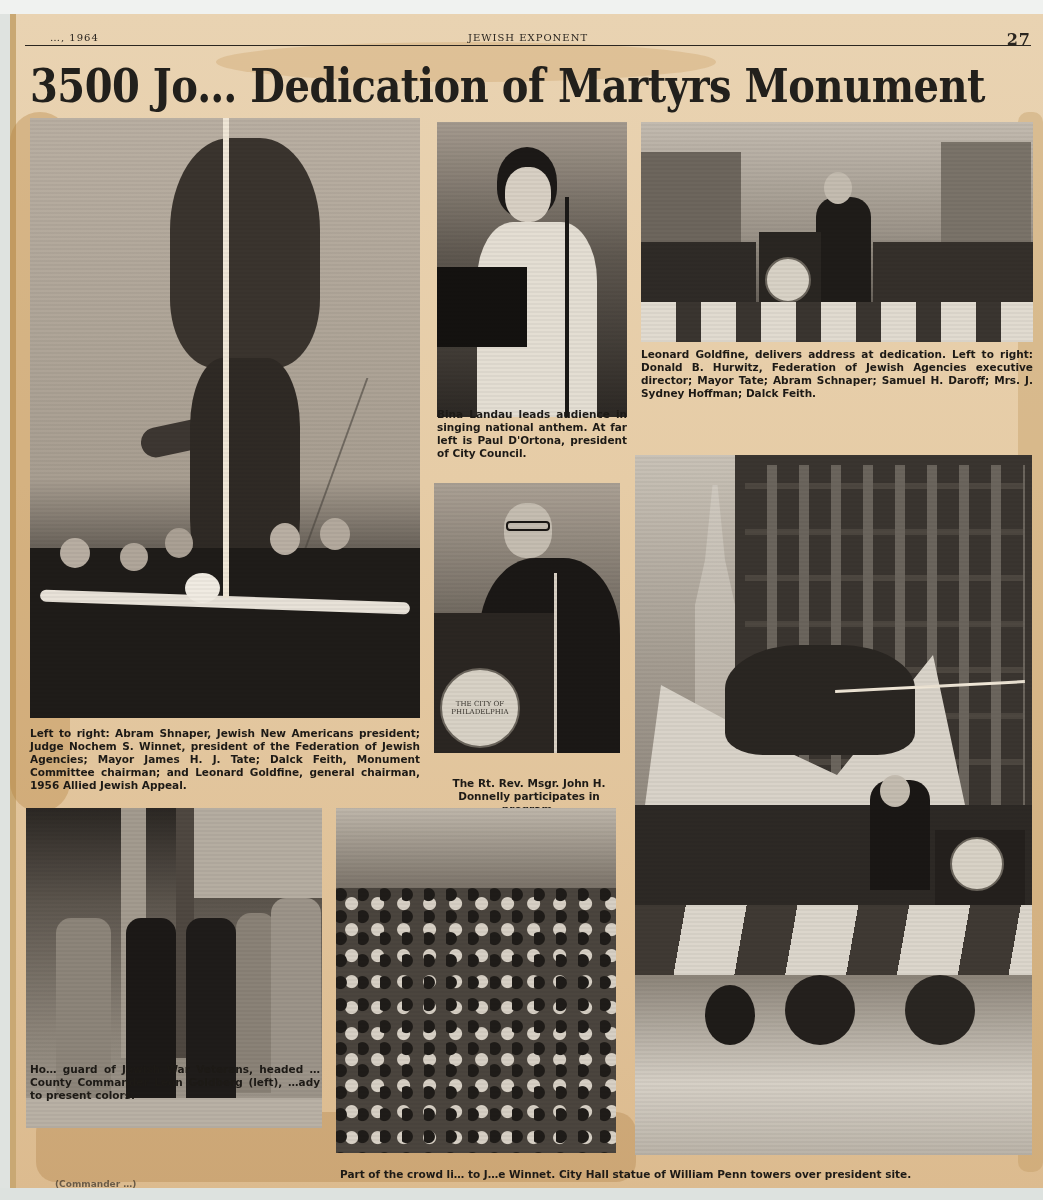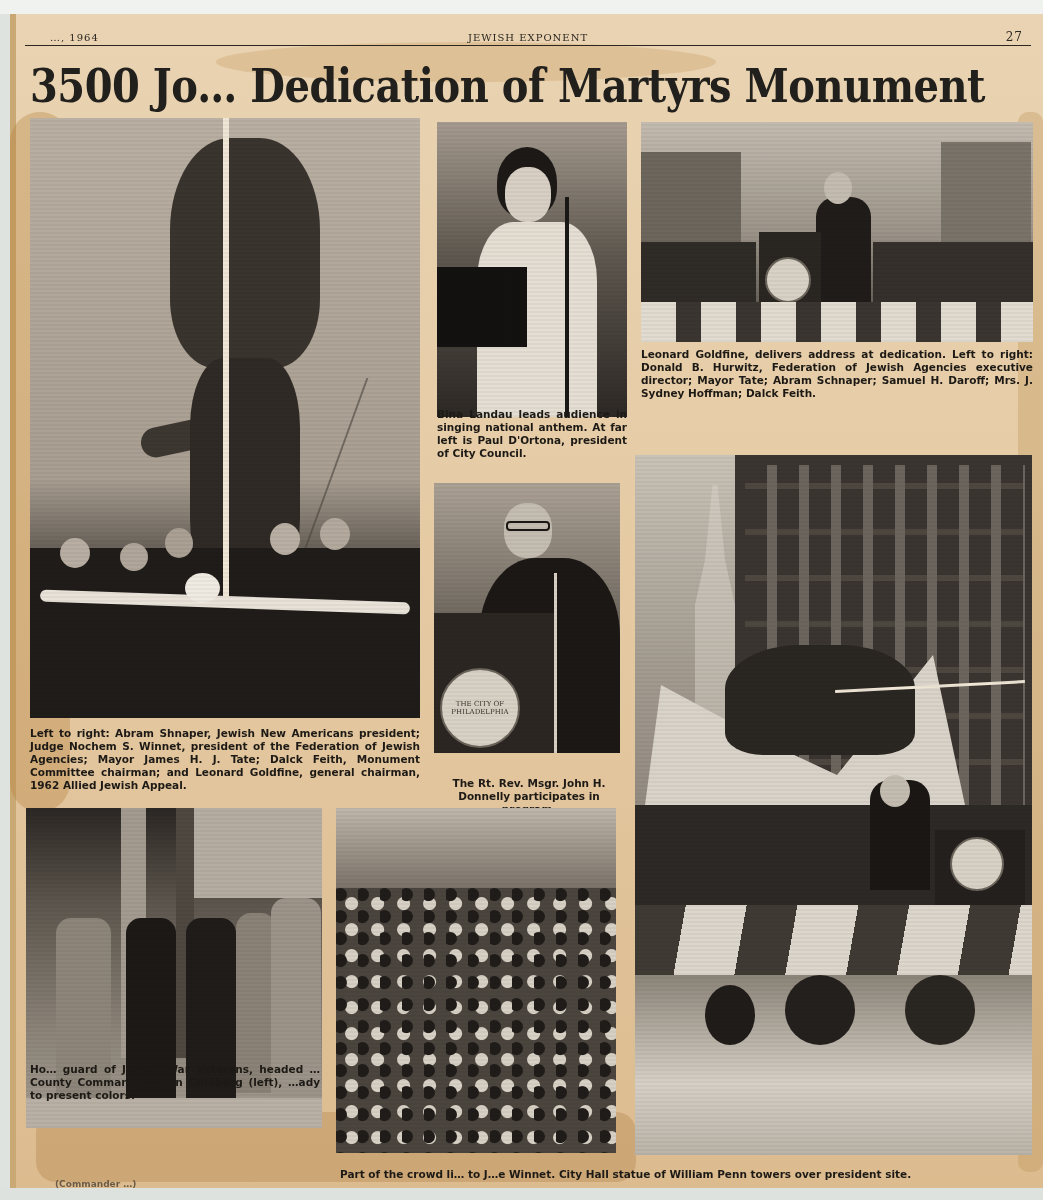--- a/index.html
+++ b/index.html
@@ -16,21 +16,21 @@
   }
   .stain { position: absolute; border-radius: 50%; background: rgba(190,140,70,0.25); }
   .masthead {
     position: absolute; top: 24px; left: 25px; right: 12px; height: 22px;
     border-bottom: 1.5px solid #2b2620;
     font-family: "DejaVu Serif", serif; font-size: 10px; color: #2b2620;
     letter-spacing: 1px;
   }
   .masthead .date { position: absolute; left: 0; top: 8px; margin-left: 25px; }
   .masthead .pub { position: absolute; left: 50%; transform: translateX(-50%); top: 8px; }
-  .masthead .pagenum { position: absolute; right: 8px; top: 6px; font-weight: normal; font-size: 12px; }
+  .masthead .pagenum { position: absolute; right: 0; top: 6px; font-weight: bold; font-size: 16px; }
   .headline {
     position: absolute; top: 58px; left: 30px; right: 14px;
     font-family: "DejaVu Serif", serif; font-weight: bold; font-size: 40px;
     color: #22201c; letter-spacing: -0.5px; white-space: nowrap;
     transform: scaleY(1.15); transform-origin: top left;
   }
   .photo {
     position: absolute; overflow: hidden;
     background: linear-gradient(180deg, #bdb3a7 0%, #8f877d 55%, #2e2a26 100%);
   }
@@ -77,21 +77,21 @@
   <div class="shape" style="left:0;top:430px;width:390px;height:170px;background:#1f1c19;"></div>
   <div class="shape" style="left:30px;top:420px;width:30px;height:30px;background:#b8aea2;border-radius:50%;"></div>
   <div class="shape" style="left:90px;top:425px;width:28px;height:28px;background:#b0a69a;border-radius:50%;"></div>
   <div class="shape" style="left:135px;top:410px;width:28px;height:30px;background:#aaa094;border-radius:50%;"></div>
   <div class="shape" style="left:240px;top:405px;width:30px;height:32px;background:#b9afa3;border-radius:50%;"></div>
   <div class="shape" style="left:290px;top:400px;width:30px;height:32px;background:#b3a99d;border-radius:50%;"></div>
   <div class="shape" style="left:10px;top:478px;width:370px;height:12px;background:#e8e2d8;border-radius:6px;transform:rotate(2deg);"></div>
   <div class="shape" style="left:155px;top:455px;width:35px;height:30px;background:#f0ebe2;border-radius:50%;"></div>
   <div class="tear" style="left:193px;top:0;width:6px;height:480px;"></div>
 </div>
-<div class="caption" style="left:30px;top:727px;width:390px;">Left to right: Abram Shnaper, Jewish New Americans president; Judge Nochem S. Winnet, president of the Federation of Jewish Agencies; Mayor James H. J. Tate; Dalck Feith, Monument Committee chairman; and Leonard Goldfine, general chairman, 1962 Allied Jewish Appeal.</div>
+<div class="caption" style="left:30px;top:727px;width:390px;">Left to right: Abram Shnaper, Jewish New Americans president; Judge Nochem S. Winnet, president of the Federation of Jewish Agencies; Mayor James H. J. Tate; Dalck Feith, Monument Committee chairman; and Leonard Goldfine, general chairman, 1956 Allied Jewish Appeal.</div>
 
 <div class="photo" style="left:437px;top:122px;width:190px;height:295px;background:linear-gradient(180deg,#a59b8f 0%,#5f5850 45%,#2c2824 100%);">
   <div class="shape" style="left:60px;top:25px;width:60px;height:70px;background:#1c1917;border-radius:50% 50% 40% 40%;"></div>
   <div class="shape" style="left:68px;top:45px;width:46px;height:55px;background:#d8d0c4;border-radius:45%;"></div>
   <div class="shape" style="left:40px;top:100px;width:120px;height:195px;background:#e4ded3;border-radius:30% 30% 0 0;"></div>
   <div class="shape" style="left:0;top:145px;width:90px;height:80px;background:#141210;"></div>
   <div class="shape" style="left:128px;top:75px;width:4px;height:220px;background:#1a1816;"></div>
 </div>
 <div class="caption" style="left:437px;top:408px;width:190px;">Bina Landau leads audience in singing national anthem. At far left is Paul D'Ortona, president of City Council.</div>
 

